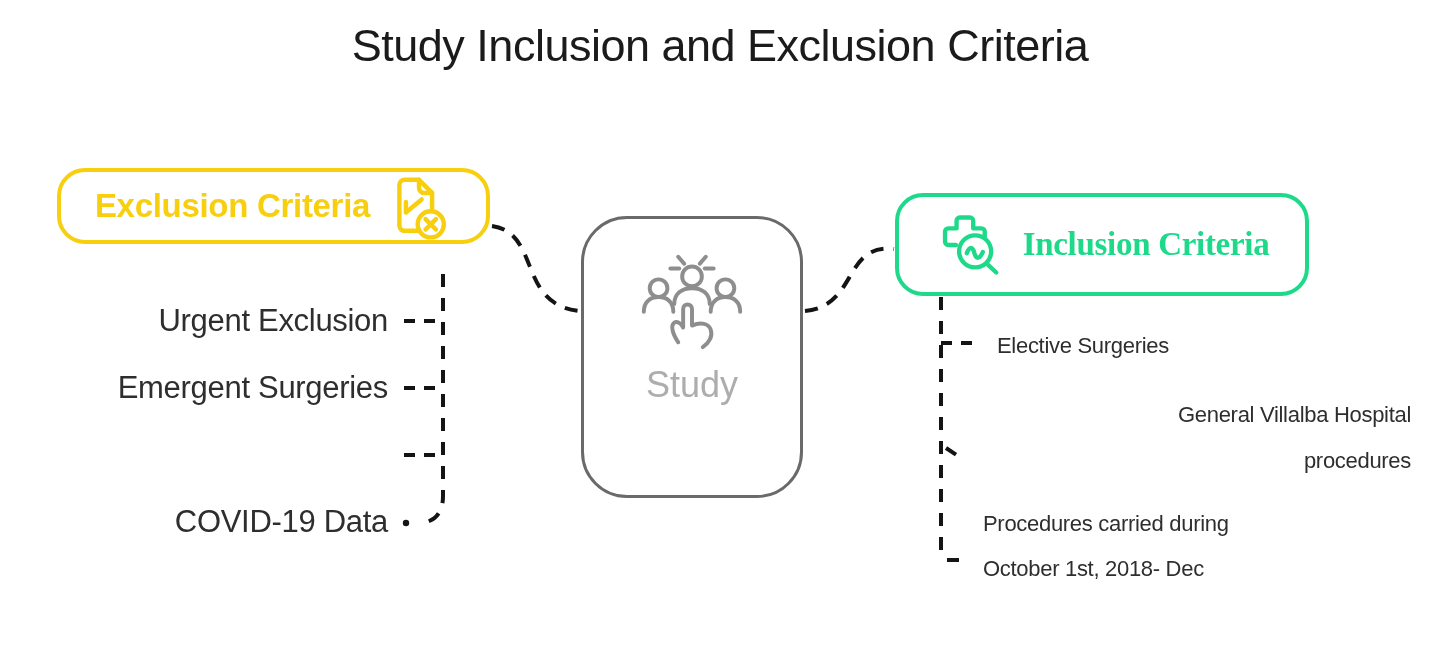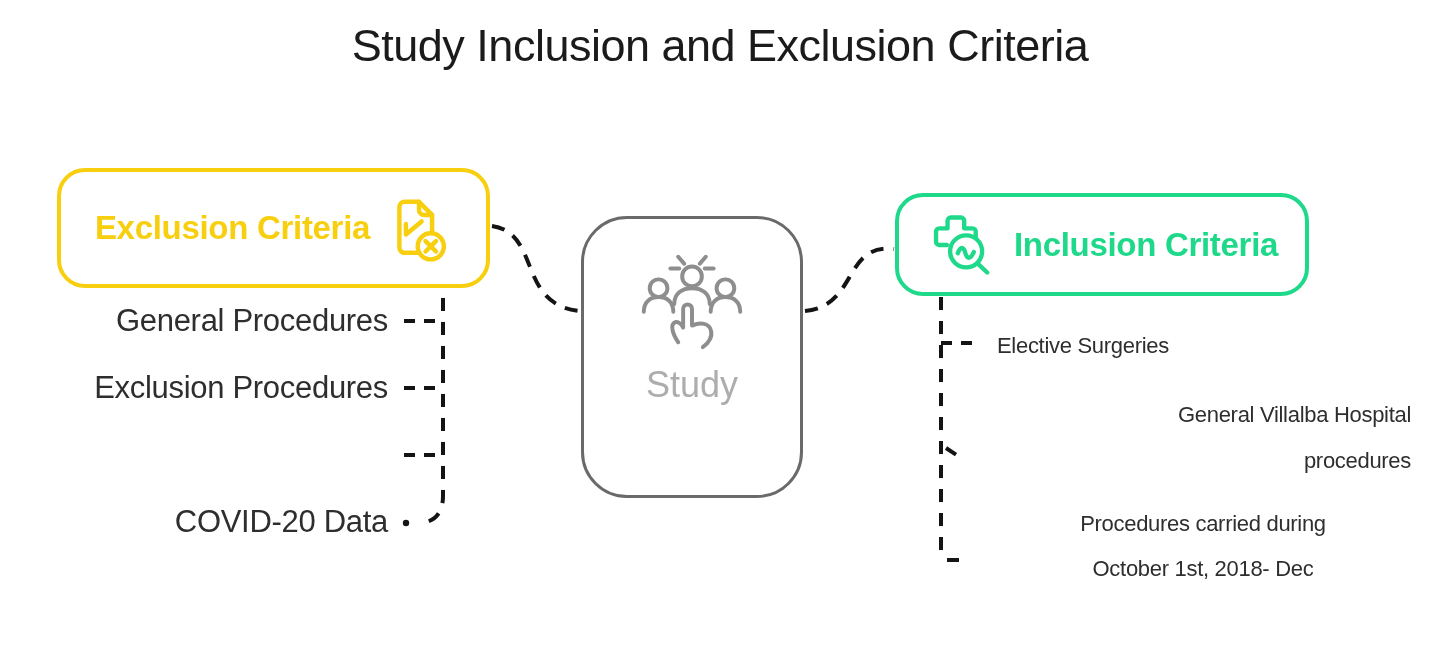--- a/index.html
+++ b/index.html
@@ -17,30 +17,30 @@
     color:var(--titleColor,#1b1b1b);font-weight:400;
   }
 
   svg.connectors{position:absolute;top:0;left:0;width:1440px;height:655px;pointer-events:none;}
   .dash{stroke:var(--connector,#141414);stroke-width:4;fill:none;stroke-linecap:butt;}
   .dot{fill:var(--connector,#141414);}
 
   .node{position:absolute;display:flex;align-items:center;justify-content:center;background:#fff;box-sizing:border-box;}
 
   .exclusion-box{
-    left:57px;top:168px;width:433px;height:120px;
+    left:57px;top:168px;width:433px;height:76px;
     border:4.5px solid var(--exclusion,#f7cf0e);border-radius:28px;gap:16px;
   }
   .exclusion-box .label{color:var(--exclusion,#f7cf0e);font-size:33px;font-weight:700;letter-spacing:-.3px;}
 
   .inclusion-box{
     left:895px;top:193px;width:414px;height:103px;
     border:4px solid var(--inclusion,#1ed98a);border-radius:28px;gap:18px;
   }
-  .inclusion-box .label{color:var(--inclusion,#1ed98a);font-size:33px;font-weight:700;letter-spacing:-.3px;}
+  .inclusion-box .label{color:var(--inclusion,#1ed98a);font-size:33px;font-weight:700;letter-spacing:-.3px;font-family:Liberation Serif, serif;}
 
   .center-box{
     left:581px;top:216px;width:222px;height:282px;
     border:3px solid var(--centerBorder,#6a6a6a);border-radius:46px;
     flex-direction:column;justify-content:flex-start;padding-top:26px;
   }
   .center-label{
     margin-top:6px;text-align:right;
     font-size:36px;line-height:43px;color:var(--centerText,#adadad);
   }
@@ -48,21 +48,21 @@
   .ex-item{
     position:absolute;left:28px;width:360px;text-align:right;
     font-size:31px;line-height:40px;color:var(--text,#2e2e2e);letter-spacing:-.3px;
   }
   .in-item{
     position:absolute;font-size:22px;line-height:45px;
     color:var(--text,#2e2e2e);letter-spacing:-.3px;
   }
   .in-item-0{left:997px;top:323px;}
   .in-item-1{left:983px;top:392px;width:428px;text-align:right;line-height:46px;}
-  .in-item-2{left:983px;top:501px;width:440px;text-align:center;}
+  .in-item-2{left:983px;top:501px;width:440px;text-align:left;}
 
   .icon{flex:0 0 auto;display:block;}
 </style>
 </head>
 <body>
 
 <div class="stage">
 
   <div class="title">Study Inclusion and Exclusion Criteria</div>
 
@@ -124,23 +124,23 @@
       <circle cx="60" cy="31" r="10"></circle>
       <path d="M42 59 c0 -11 8 -16 18 -16 c10 0 18 5 18 16"></path>
 
       <path d="M46 98 c-6 -9 -8 -17 -4 -20 c3 -2 7 1 9 5 V64 a4.5 4.5 0 0 1 9 0 v17 c9 -4 17 -2 19 4 c2.5 7 -2 14 -8 18"></path>
     </svg>
     <div class="center-label">
       <div>Study</div>
     </div>
   </div>
 
-  <div class="ex-item" style="top:301px">General Procedures</div>
-  <div class="ex-item" style="top:368px">Exclusion Procedures</div>
-  <div class="ex-item" style="top:502px">COVID-20 Data</div>
+  <div class="ex-item" style="top:301px">Urgent Exclusion</div>
+  <div class="ex-item" style="top:368px">Emergent Surgeries</div>
+  <div class="ex-item" style="top:502px">COVID-19 Data</div>
 
   <div class="in-item in-item-0">
     <div>Elective Surgeries</div>
   </div>
   <div class="in-item in-item-1">
     <div>General Villalba Hospital</div>
     <div>procedures</div>
   </div>
   <div class="in-item in-item-2">
     <div>Procedures carried during</div>

